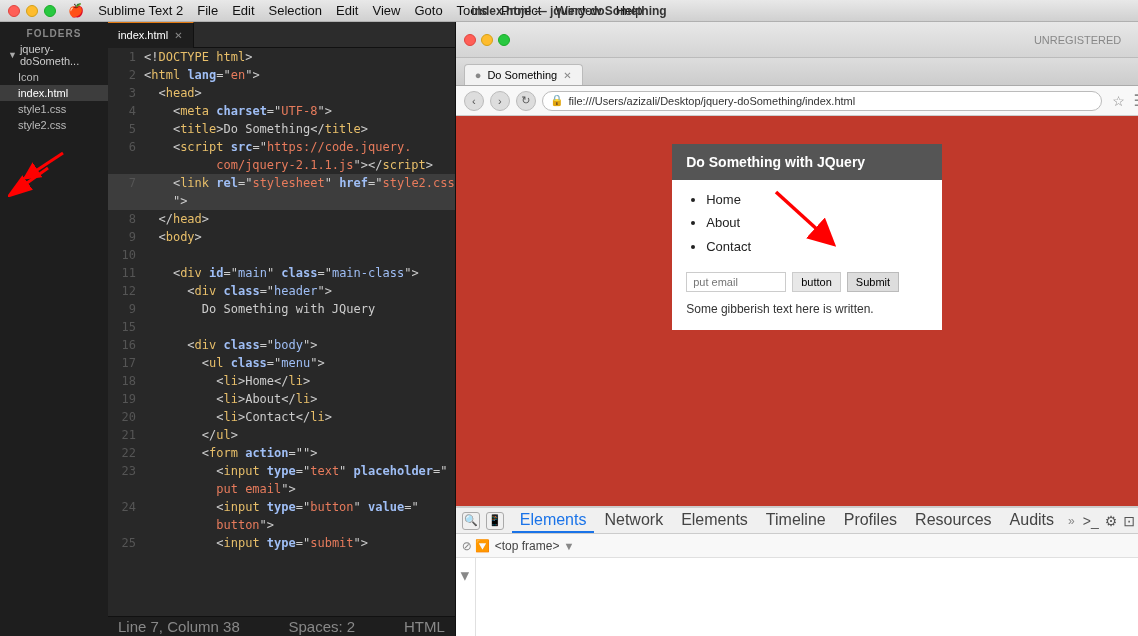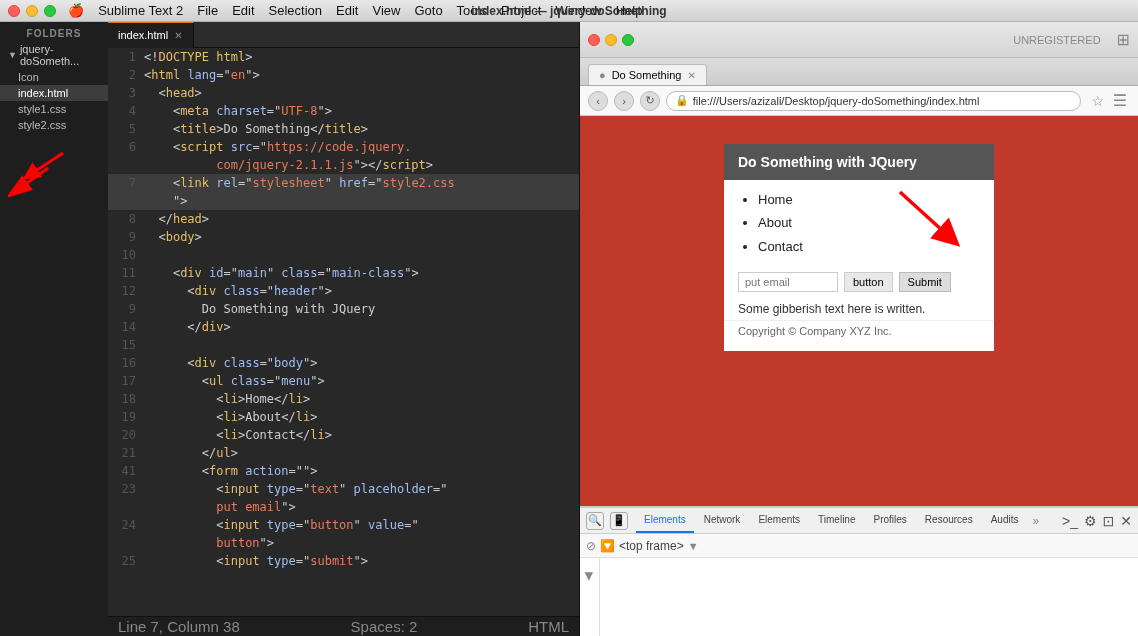--- a/index.html
+++ b/index.html
@@ -49,21 +49,21 @@
 
     
     .code-editor { flex: 1; display: flex; flex-direction: column; overflow: hidden; background: #282828; }
     .code-area { flex: 1; overflow: auto; font-family: 'Menlo', 'Monaco', monospace; font-size: 12px; line-height: 1.5; }
     .code-line { display: flex; }
     .line-num { width: 36px; text-align: right; padding-right: 8px; color: #555; user-select: none; flex-shrink: 0; }
     .line-content { flex: 1; white-space: pre; color: #ccc; }
 
     
     .c-tag { color: #e8bf6a; }
-    .c-attr { color: #9fbef5; }
+    .c-attr { color: #9fbef5; font-weight: bold; }
     .c-val { color: #e77b5c; }
     .c-punc { color: #ccc; }
     .c-text { color: #ccc; }
     .c-class { color: #9fbef5; }
     .c-id { color: #9fbef5; }
 
     .status-bar { height: 20px; background: #1e1e1e; border-top: 1px solid #111; display: flex; align-items: center; justify-content: space-between; padding: 0 10px; font-size: 15px; color: #888; }
 
     
     .browser-panel { flex: 1; display: flex; flex-direction: column; background: #b91c1c; }
@@ -86,21 +86,21 @@
     .preview-form { padding: 6px 14px; display: flex; gap: 6px; align-items: center; }
     .preview-input { border: 1px solid #ccc; font-size: 11px; padding: 3px 6px; color: #999; width: 100px; }
     .preview-btn { font-size: 11px; padding: 3px 8px; border: 1px solid #ccc; background: #e8e8e8; cursor: pointer; }
     .preview-submit { font-size: 11px; padding: 3px 8px; border: 1px solid #bbb; background: #ddd; cursor: pointer; }
     .preview-text { padding: 4px 14px; font-size: 12px; color: #333; }
     .preview-footer { padding: 4px 14px; font-size: 11px; color: #666; border-top: 1px solid #eee; }
 
     
     .devtools { height: 130px; background: white; border-top: 2px solid #ccc; display: flex; flex-direction: column; }
     .devtools-tabs { display: flex; align-items: center; background: #f0f0f0; border-bottom: 1px solid #ccc; height: 26px; padding: 0 6px; gap: 2px; }
-    .devtools-tab { font-size: 10px; padding: 0 8px; height: 24px; display: flex; align-items: center; cursor: pointer; color: #444; border-bottom: 2px solid transparent; }
+    .devtools-tab { font-size: 16px; padding: 0 8px; height: 24px; display: flex; align-items: center; cursor: pointer; color: #444; border-bottom: 2px solid transparent; }
     .devtools-tab.active { border-bottom: 2px solid #1a73e8; color: #1a73e8; }
     .devtools-toolbar { display: flex; align-items: center; height: 24px; background: #f8f8f8; border-bottom: 1px solid #e0e0e0; padding: 0 6px; gap: 4px; font-size: 11px; color: #555; }
     .devtools-content { flex: 1; display: flex; }
     .devtools-main { flex: 1; padding: 4px 8px; font-size: 11px; color: #333; }
 
     .sublime-left { display: flex; flex: 1; overflow: hidden; }
   </style>
 </head>
 <body>
 
@@ -221,24 +221,20 @@
           </div>
           <div class="code-line">
             <span class="line-num">12</span>
             <span class="line-content">      <span class="c-punc">&lt;</span><span class="c-tag">div</span> <span class="c-attr">class</span><span class="c-punc">="</span><span class="c-class">header</span><span class="c-punc">"&gt;</span></span>
           </div>
           <div class="code-line">
             <span class="line-num">9</span>
             <span class="line-content">        <span class="c-text">Do Something with JQuery</span></span>
           </div>
           <div class="code-line">
-            <span class="line-num">14</span>
-            <span class="line-content">      <span class="c-punc">&lt;/</span><span class="c-tag">div</span><span class="c-punc">&gt;</span></span>
-          </div>
-          <div class="code-line">
             <span class="line-num">15</span>
             <span class="line-content"></span>
           </div>
           <div class="code-line">
             <span class="line-num">16</span>
             <span class="line-content">      <span class="c-punc">&lt;</span><span class="c-tag">div</span> <span class="c-attr">class</span><span class="c-punc">="</span><span class="c-class">body</span><span class="c-punc">"&gt;</span></span>
           </div>
           <div class="code-line">
             <span class="line-num">17</span>
             <span class="line-content">        <span class="c-punc">&lt;</span><span class="c-tag">ul</span> <span class="c-attr">class</span><span class="c-punc">="</span><span class="c-class">menu</span><span class="c-punc">"&gt;</span></span>
@@ -253,21 +249,21 @@
           </div>
           <div class="code-line">
             <span class="line-num">20</span>
             <span class="line-content">          <span class="c-punc">&lt;</span><span class="c-tag">li</span><span class="c-punc">&gt;</span><span class="c-text">Contact</span><span class="c-punc">&lt;/</span><span class="c-tag">li</span><span class="c-punc">&gt;</span></span>
           </div>
           <div class="code-line">
             <span class="line-num">21</span>
             <span class="line-content">        <span class="c-punc">&lt;/</span><span class="c-tag">ul</span><span class="c-punc">&gt;</span></span>
           </div>
           <div class="code-line">
-            <span class="line-num">41</span>
+            <span class="line-num">22</span>
             <span class="line-content">        <span class="c-punc">&lt;</span><span class="c-tag">form</span> <span class="c-attr">action</span><span class="c-punc">=""&gt;</span></span>
           </div>
           <div class="code-line">
             <span class="line-num">23</span>
             <span class="line-content">          <span class="c-punc">&lt;</span><span class="c-tag">input</span> <span class="c-attr">type</span><span class="c-punc">="</span><span class="c-val">text</span><span class="c-punc">"</span> <span class="c-attr">placeholder</span><span class="c-punc">="</span><br>&nbsp;&nbsp;&nbsp;&nbsp;&nbsp;&nbsp;&nbsp;&nbsp;&nbsp;&nbsp;<span class="c-val">put email</span><span class="c-punc">"&gt;</span></span>
           </div>
           <div class="code-line">
             <span class="line-num">24</span>
             <span class="line-content">          <span class="c-punc">&lt;</span><span class="c-tag">input</span> <span class="c-attr">type</span><span class="c-punc">="</span><span class="c-val">button</span><span class="c-punc">"</span> <span class="c-attr">value</span><span class="c-punc">="</span><br>&nbsp;&nbsp;&nbsp;&nbsp;&nbsp;&nbsp;&nbsp;&nbsp;&nbsp;&nbsp;<span class="c-val">button</span><span class="c-punc">"&gt;</span></span>
           </div>
@@ -341,21 +337,20 @@
               <li>About</li>
               <li>Contact</li>
             </ul>
           </div>
           <div class="preview-form">
             <input class="preview-input" type="text" placeholder="put email" style="">
             <button class="preview-btn">button</button>
             <button class="preview-submit">Submit</button>
           </div>
           <div class="preview-text">Some gibberish text here is written.</div>
-          <div class="preview-footer">Copyright © Company XYZ Inc.</div>
         </div>
       </div>
     </div>
 
     <div style="position:absolute; left:310px; top:160px; pointer-events:none; z-index:20;">
       <svg width="80" height="80" viewBox="0 0 80 80">
         <defs>
           <marker id="arrowhead2" markerWidth="8" markerHeight="8" refX="6" refY="4" orient="auto">
             <path d="M0,0 L8,4 L0,8 Z" fill="red"></path>
           </marker>

